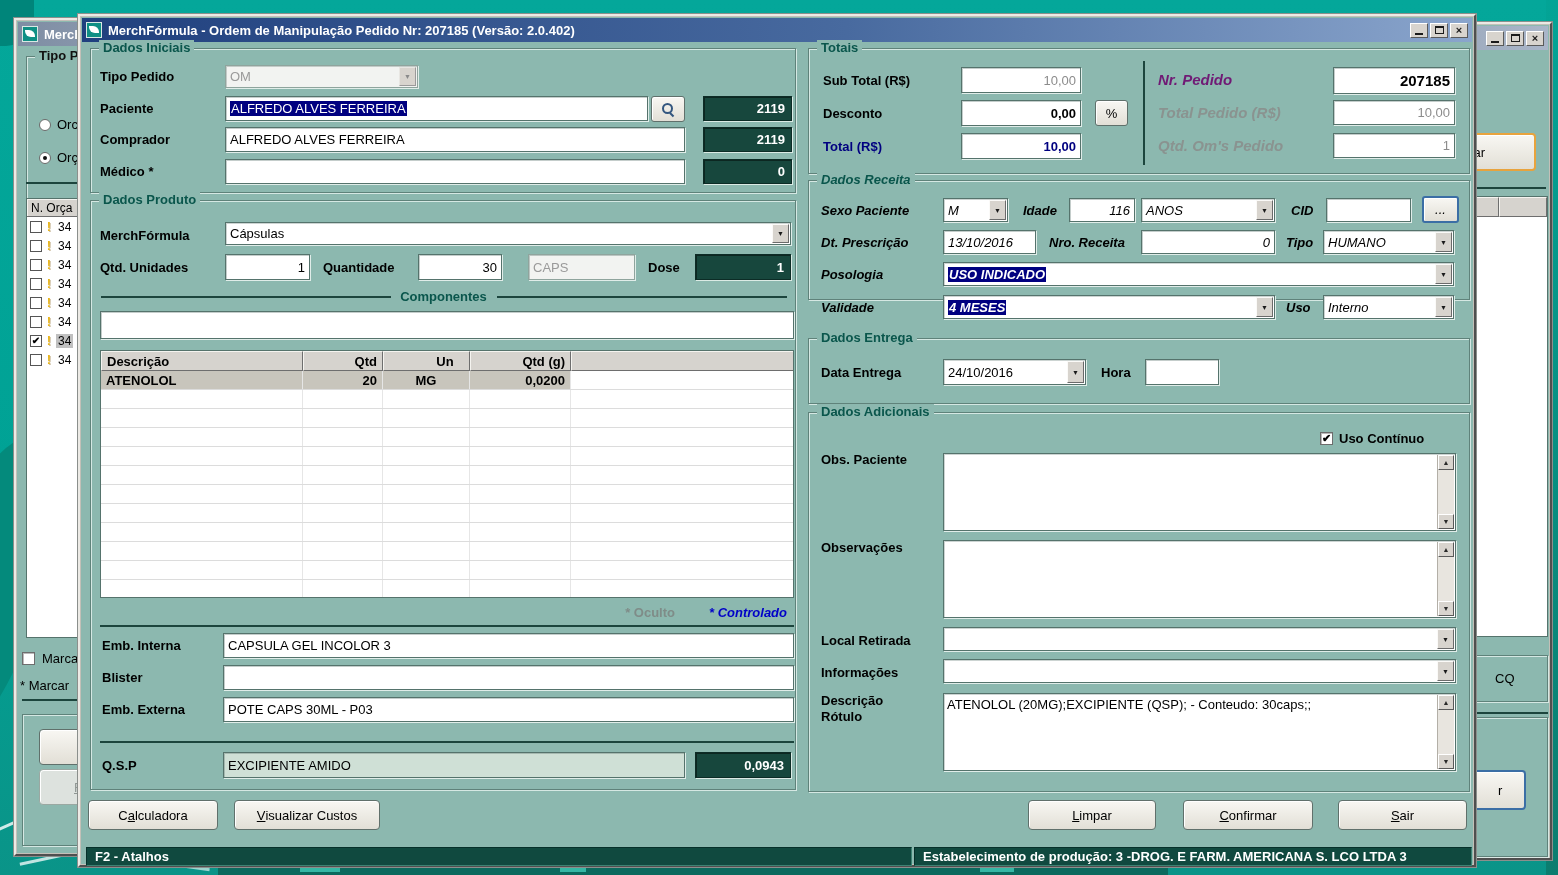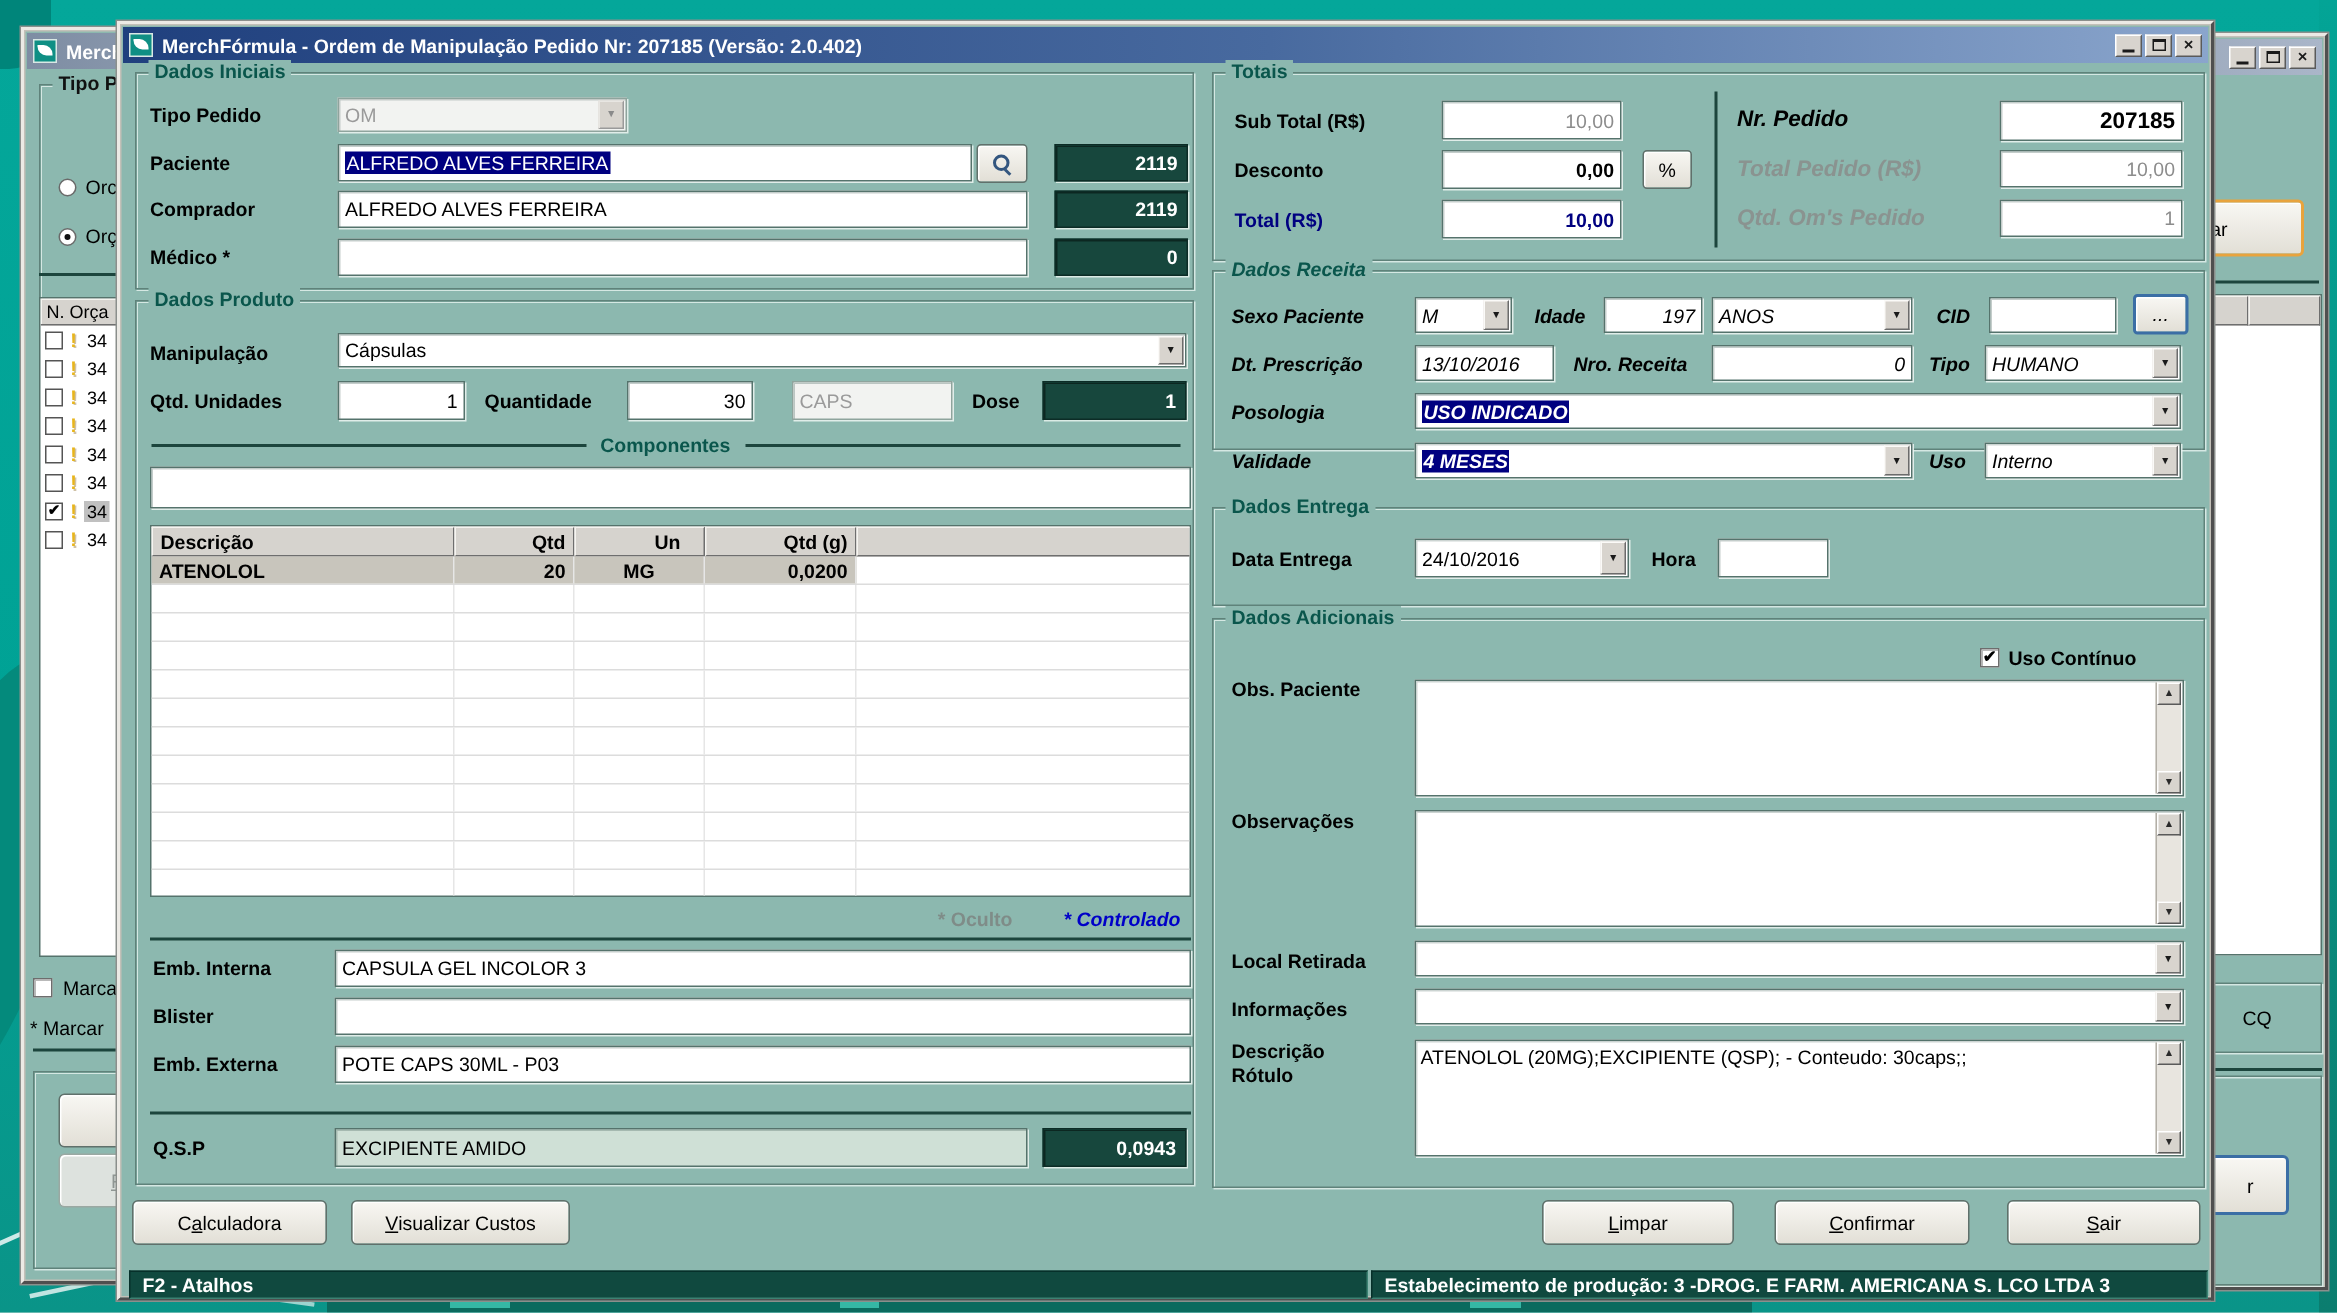--- a/index.html
+++ b/index.html
@@ -108,21 +108,21 @@
   .llhead{height:18px;background:#d6d3ce;border-bottom:1px solid #6e6e6e;
     box-shadow:inset 1px 1px 0 #f5f4f0;font-size:12px;color:#000;display:flex;align-items:center;padding:0 4px;}
   .llrow{display:flex;align-items:center;height:19px;padding-left:3px;gap:3px;}
   .llrow .cb{width:12px;height:12px;background:#fff;border:1px solid #555;display:flex;align-items:center;justify-content:center;font-size:10px;font-weight:bold;flex:0 0 auto;line-height:1;}
   .warnic{color:#e8b51c;font-weight:bold;font-size:13px;width:8px;text-align:center;flex:0 0 auto;text-shadow:1px 1px 0 rgba(120,80,0,.35);}
   .lltxt{font-size:12px;color:#000;padding:0 2px;}
   .lltxt.selrow{background:#c0c0c0;}
 
   .oculto{position:absolute;font-size:13px;font-weight:bold;color:#7f8c88;text-align:right;}
   .controlado{position:absolute;font-size:13px;font-weight:bold;font-style:italic;color:#0000c8;text-align:right;}
-  .it-teal{position:absolute;font-size:15px;font-weight:bold;font-style:italic;color:#000000;white-space:nowrap;}
+  .it-teal{position:absolute;font-size:15px;font-weight:bold;font-style:italic;color:#701a75;white-space:nowrap;}
   .it-gray{position:absolute;font-size:15px;font-weight:bold;font-style:italic;color:#8a9390;white-space:nowrap;}
 </style>
 </head>
 <body>
 
 <div class="screen">
 
   <div class="deco deco-corner"></div>
   <div class="deco deco-leftcurve"></div>
   <div class="deco deco-stroke1"></div>
@@ -270,21 +270,21 @@
       <span class="lbl" style="left:9px;top:83px;">Comprador</span>
       <div class="edit" style="left:134px;top:78px;width:460px;height:25px;">ALFREDO ALVES FERREIRA</div>
       <div class="darkbox" style="left:612px;top:78px;width:89px;height:25px;">2119</div>
       <span class="lbl" style="left:9px;top:115px;">Médico *</span>
       <div class="edit" style="left:134px;top:110px;width:460px;height:25px;"></div>
       <div class="darkbox" style="left:612px;top:110px;width:89px;height:25px;">0</div>
     </div>
 
     <div class="groupbox" style="left:10px;top:184px;width:706px;height:590px;">
       <span class="legend">Dados Produto</span>
-      <span class="lbl" style="left:9px;top:27px;">Manipulação</span>
+      <span class="lbl" style="left:9px;top:27px;">MerchFórmula</span>
       <div class="combo" style="left:134px;top:21px;width:566px;height:23px;">
         <span class="combo-text">Cápsulas</span>
         <span class="combo-arrow">▼</span>
       </div>
       <span class="lbl" style="left:9px;top:59px;">Qtd. Unidades</span>
       <div class="edit right" style="left:134px;top:53px;width:85px;height:26px;">1</div>
       <span class="lbl" style="left:232px;top:59px;">Quantidade</span>
       <div class="edit right" style="left:327px;top:53px;width:84px;height:26px;">30</div>
       <div class="edit disabled" style="left:437px;top:53px;width:107px;height:26px;">CAPS</div>
       <span class="lbl" style="left:557px;top:59px;">Dose</span>
@@ -438,21 +438,21 @@
     </div>
 
     <div class="groupbox" style="left:728px;top:164px;width:662px;height:120px;font-style:italic;">
       <span class="legend">Dados Receita</span>
       <span class="lbl" style="left:12px;top:22px;">Sexo Paciente</span>
       <div class="combo" style="left:134px;top:17px;width:65px;height:24px;">
         <span class="combo-text">M</span>
         <span class="combo-arrow">▼</span>
       </div>
       <span class="lbl" style="left:214px;top:22px;">Idade</span>
-      <div class="edit right" style="left:260px;top:17px;width:66px;height:24px;">197</div>
+      <div class="edit right" style="left:260px;top:17px;width:66px;height:24px;">116</div>
       <div class="combo" style="left:332px;top:17px;width:134px;height:24px;">
         <span class="combo-text">ANOS</span>
         <span class="combo-arrow">▼</span>
       </div>
       <span class="lbl" style="left:482px;top:22px;">CID</span>
       <div class="edit" style="left:517px;top:17px;width:85px;height:24px;"></div>
       <div class="btn focus small" style="left:613px;top:15px;width:37px;height:27px;">...</div>
       <span class="lbl" style="left:12px;top:54px;">Dt. Prescrição</span>
       <div class="edit" style="left:134px;top:49px;width:93px;height:24px;">13/10/2016</div>
       <span class="lbl" style="left:240px;top:54px;">Nro. Receita</span>

